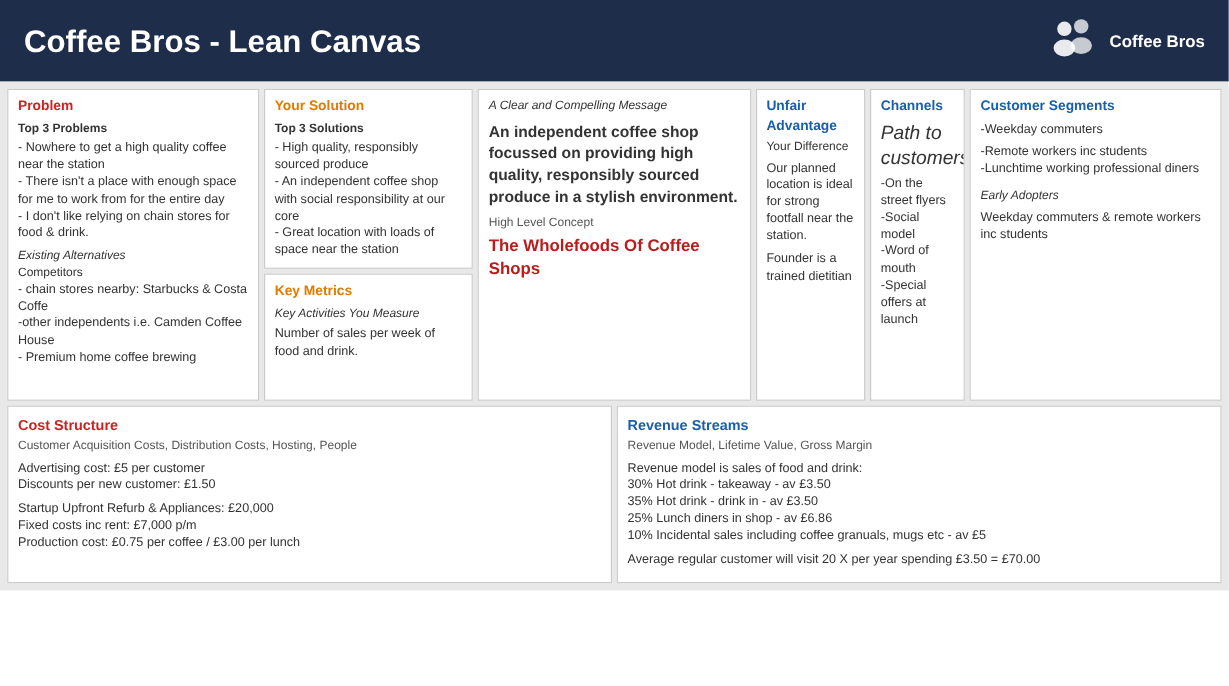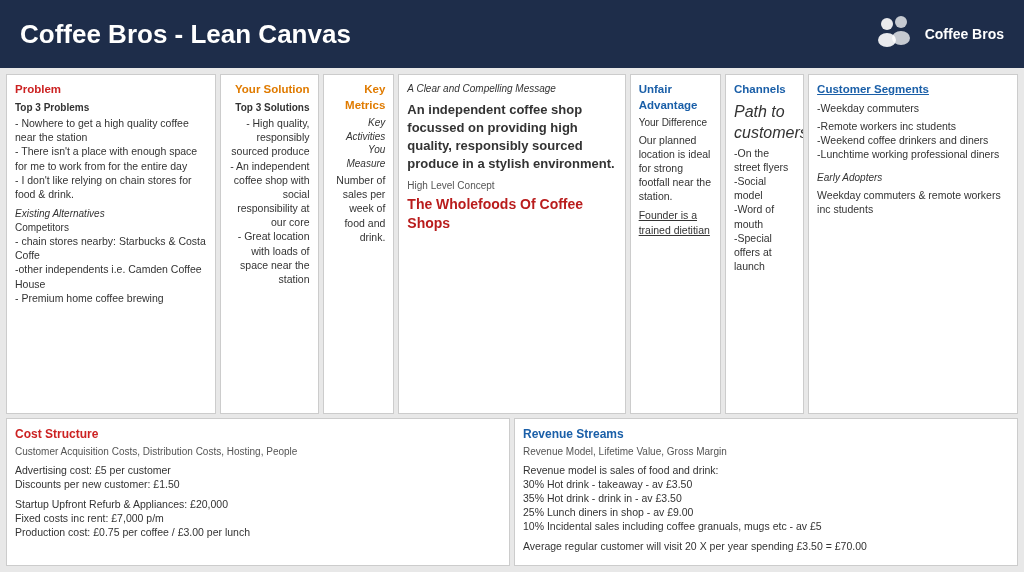--- a/index.html
+++ b/index.html
@@ -6,21 +6,21 @@
     body {
       font-family: Arial, sans-serif;
       background: #fff;
       width: 1024px;
       height: 572px;
       overflow: hidden;
     }
 
     .page {
       width: 1024px;
-      height: 572px;
+      height: 492px;
       display: flex;
       flex-direction: column;
     }
 
     
     .header {
       background: #1e2d4a;
       color: #fff;
       padding: 12px 20px;
       display: flex;
@@ -80,26 +80,26 @@
     .cell-title {
       font-weight: bold;
       font-size: 11.5px;
       margin-bottom: 3px;
     }
 
     .problem-title { color: #cc2222; }
     .solution-title { color: #e07b00; }
     .uvp-title { color: #cc2222; }
     .unfair-title { color: #1a5fa8; }
-    .customer-title { color: #1a5fa8; text-decoration: underline; }
+    .customer-title { color: #1a5fa8; }
     .metrics-title { color: #e07b00; }
     .channels-title { color: #1a5fa8; }
 
     .col-problem { flex: 1.1; }
-    .col-solution { flex: 1; display: flex; flex-direction: row; gap: 4px; text-align: right; }
+    .col-solution { flex: 1; display: flex; flex-direction: column; gap: 4px; }
     .col-uvp { flex: 1.2; }
     .col-unfair { flex: 1; display: flex; flex-direction: row; gap: 4px; }
     .col-customer { flex: 1.1; }
 
     .col-solution-top { flex: 1.5; }
     .col-solution-bottom { flex: 1; }
 
     .col-unfair-top { flex: 1.2; }
     .col-unfair-bottom { flex: 1; }
 
@@ -193,37 +193,36 @@
         <div class="uvp-big-text">An independent coffee shop focussed on providing high quality, responsibly sourced produce in a stylish environment.</div>
         <div class="uvp-concept-label">High Level Concept</div>
         <div class="uvp-concept-value">The Wholefoods Of Coffee Shops</div>
       </div>
 
       <div class="col-unfair">
         <div class="cell col-unfair-top">
           <div class="cell-title unfair-title">Unfair Advantage</div>
           <div style="font-size:10px;margin-bottom:3px;">Your Difference</div>
           <div>Our planned location is ideal for strong footfall near the station.</div>
-          <div style="margin-top:5px;text-decoration:underline;">Founder is a trained dietitian</div>
+          <div style="margin-top:5px;">Founder is a trained dietitian</div>
         </div>
         <div class="cell col-unfair-bottom">
           <div class="cell-title channels-title">Channels</div>
           <div style="font-style:italic;font-size:16px;margin-bottom:2px;">Path to customers</div>
           <div>-On the street flyers</div>
           <div>-Social model</div>
           <div>-Word of mouth</div>
           <div>-Special offers at launch</div>
         </div>
       </div>
 
       <div class="cell col-customer">
         <div class="cell-title customer-title">Customer Segments</div>
         <div style="margin-bottom:4px;">-Weekday commuters</div>
         <div>-Remote workers inc students</div>
-        <div>-Weekend coffee drinkers and diners</div>
         <div>-Lunchtime working professional diners</div>
         <div style="margin-top:10px;font-style:italic;font-size:10px;">Early Adopters</div>
         <div style="margin-top:3px;">Weekday commuters &amp; remote workers inc students</div>
       </div>
 
     </div>
 
     <div class="bottom-section">
 
       <div class="cell col-cost">
@@ -235,21 +234,21 @@
         <div>Fixed costs inc rent: £7,000 p/m</div>
         <div>Production cost: £0.75 per coffee / £3.00 per lunch</div>
       </div>
 
       <div class="cell col-revenue">
         <div class="revenue-title">Revenue Streams</div>
         <div style="font-size:10px;color:#555;margin-bottom:4px;">Revenue Model, Lifetime Value, Gross Margin</div>
         <div>Revenue model is sales of food and drink:</div>
         <div>30% Hot drink - takeaway - av £3.50</div>
         <div>35% Hot drink - drink in - av £3.50</div>
-        <div>25% Lunch diners in shop - av £9.00</div>
+        <div>25% Lunch diners in shop - av £6.86</div>
         <div>10% Incidental sales including coffee granuals, mugs etc - av £5</div>
         <div style="margin-top:5px;">Average regular customer will visit 20 X per year spending £3.50 = £70.00</div>
       </div>
 
     </div>
 
   </div>
 
 </div>
 

